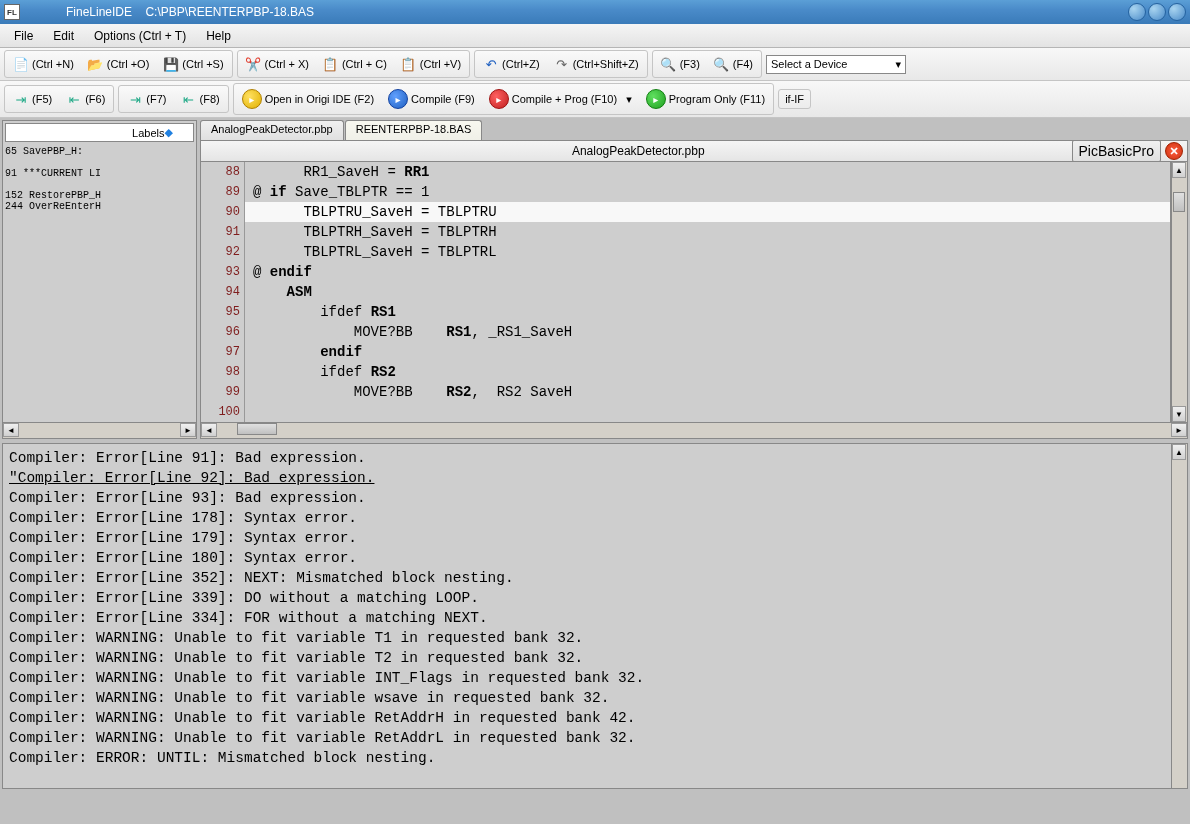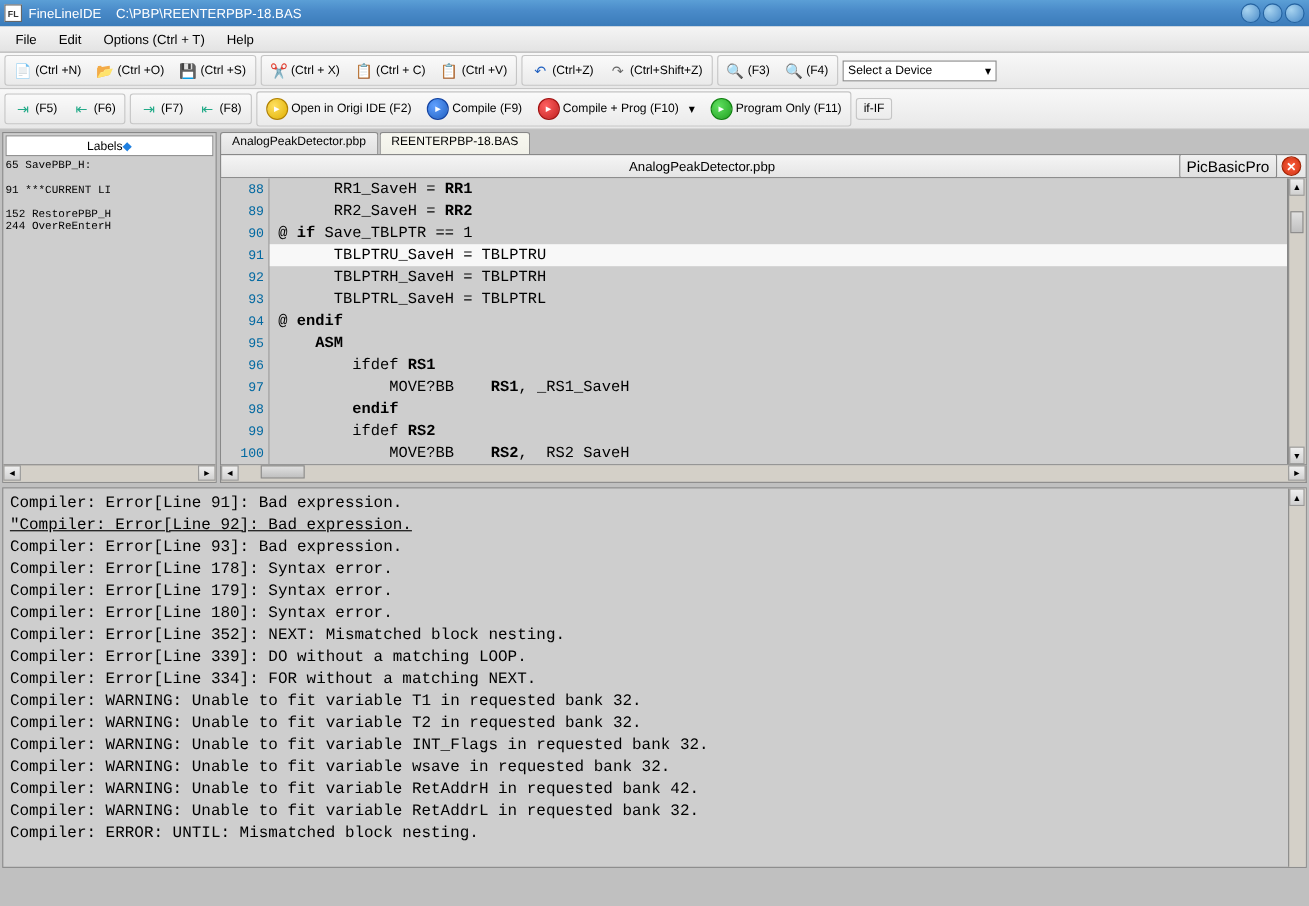--- a/index.html
+++ b/index.html
@@ -1,58 +1,58 @@
 <!DOCTYPE html>
 <html><head>
 <meta charset="utf-8">
 <style>
 * { margin: 0; padding: 0; box-sizing: border-box; }
 body { font-family: Tahoma, Arial, sans-serif; font-size: 11px; background: #c0c0c0; width: 1190px; height: 824px; overflow: hidden; }
 
 
 .titlebar { background: linear-gradient(to bottom, #5b9fd6, #4a8bc9 40%, #3a7bb9); height: 24px; display: flex; align-items: center; padding: 0 4px; color: white; }
 .titlebar-icon { width: 16px; height: 16px; background: #fff; border: 1px solid #666; display: inline-flex; align-items: center; justify-content: center; font-size: 8px; color: #333; font-weight: bold; margin-right: 6px; }
-.titlebar-text { font-size: 12px; }
+.titlebar-text { font-size: 12px; margin-left: 40px; }
 .titlebar-spacer { flex: 1; }
 .titlebar-btns { display: flex; gap: 2px; }
 .titlebar-btn { width: 18px; height: 18px; border-radius: 50%; background: radial-gradient(circle at 30% 30%, #a8d4f0, #4a8bc9); border: 1px solid #2563a0; }
 
 
 .menubar { background: linear-gradient(to bottom, #f5f5f5, #e3e3e3); height: 24px; display: flex; align-items: center; padding: 0 4px; border-bottom: 1px solid #b5b5b5; }
 .menu-item { padding: 4px 10px; font-size: 12px; cursor: pointer; }
 
 
 .toolbar-row { background: linear-gradient(to bottom, #f8f8f8, #e8e8e8); display: flex; align-items: center; padding: 2px 4px; border-bottom: 1px solid #c5c5c5; gap: 4px; flex-wrap: nowrap; }
 .toolbar-group { display: flex; align-items: center; gap: 2px; border: 1px solid #c5c5c5; border-radius: 3px; padding: 1px 2px; background: linear-gradient(to bottom, #fafafa, #eaeaea); }
 .tb-btn { display: flex; align-items: center; gap: 3px; padding: 3px 5px; border: 1px solid transparent; border-radius: 2px; font-size: 11px; cursor: pointer; white-space: nowrap; }
 .tb-icon { width: 16px; height: 16px; display: inline-flex; align-items: center; justify-content: center; font-size: 13px; }
 .device-select { border: 1px solid #888; background: white; padding: 2px 4px; font-size: 11px; width: 140px; display: flex; justify-content: space-between; align-items: center; }
 .if-box { border: 1px solid #c5c5c5; border-radius: 3px; padding: 3px 6px; font-size: 11px; }
 
 
 .workspace { display: flex; height: 323px; padding: 2px; gap: 3px; background: #c0c0c0; }
 .left-panel { width: 195px; background: #cecece; border: 1px solid #888; display: flex; flex-direction: column; }
-.labels-dropdown { border: 1px solid #888; background: white; padding: 2px 8px; font-size: 11px; display: flex; justify-content: center; align-items: center; margin: 2px; }
+.labels-dropdown { border: 1px solid #888; background: white; padding: 2px 20px; font-size: 11px; display: flex; justify-content: flex-end; align-items: center; margin: 2px; }
 .labels-list { flex: 1; font-family: 'Courier New', monospace; font-size: 10px; padding: 2px; overflow: hidden; color: #000; }
 .labels-list div { white-space: nowrap; }
 .left-scroll { height: 16px; background: #d4d0c8; border-top: 1px solid #888; display: flex; }
 .left-scroll .sb-btn { width: 16px; height: 14px; background: linear-gradient(#f0f0f0,#d0d0d0); border: 1px solid #999; font-size: 8px; display:flex;align-items:center;justify-content:center; }
 .left-scroll .sb-track { flex: 1; }
 
 .editor-panel { flex: 1; display: flex; flex-direction: column; }
 .file-tabs { display: flex; height: 20px; }
 .file-tab { border: 1px solid #888; border-bottom: none; background: linear-gradient(to bottom, #f0f0f0, #e0e0e0); padding: 2px 10px; font-size: 11px; border-radius: 3px 3px 0 0; margin-right: 1px; }
 .file-tab.active { background: linear-gradient(to bottom, #f8f8f0, #f0f0e8); }
 .editor-header { background: linear-gradient(to bottom, #f5f5f5, #e5e5e5); border: 1px solid #888; display: flex; align-items: center; padding: 2px 4px; height: 22px; }
 .editor-title { flex: 1; text-align: center; font-size: 12px; }
 .lang-badge { border: 1px solid #888; padding: 2px 6px; font-size: 14px; border-radius: 2px; background: linear-gradient(#f0f0f0,#e0e0e0); }
 .close-btn { width: 18px; height: 18px; background: radial-gradient(circle, #ff6040, #cc3010); border-radius: 50%; margin-left: 4px; color: white; display: flex; align-items: center; justify-content: center; font-weight: bold; font-size: 11px; border: 1px solid #a02000; }
 
 .code-area { flex: 1; display: flex; border: 1px solid #888; border-top: none; background: #cecece; overflow: hidden; }
-.gutter { width: 44px; background: #cecece; border-right: 1px solid #999; font-family: 'Courier New', monospace; font-size: 12px; text-align: right; padding-right: 4px; color: #0369a1; }
+.gutter { width: 44px; background: #cecece; border-right: 1px solid #999; font-family: 'Courier New', monospace; font-size: 12px; text-align: right; padding-right: 4px; color: #7f1d1d; }
 .gutter div { height: 20px; line-height: 20px; }
 .code-text { flex: 1; font-family: 'Courier New', monospace; font-size: 14px; line-height: 20px; overflow: hidden; }
 .code-line { height: 20px; white-space: pre; padding-left: 8px; }
 .code-line.hl { background: #f8f8f8; }
 .kw { font-weight: bold; color: #000; }
 .code-right-border { width: 1px; background: #888; }
 .v-scroll { width: 16px; background: #d4d0c8; border-left: 1px solid #888; position: relative; }
 .v-scroll .sb-btn { width: 14px; height: 16px; background: linear-gradient(#f0f0f0,#d0d0d0); border: 1px solid #999; font-size: 8px; display:flex;align-items:center;justify-content:center; }
 .v-scroll .thumb { position: absolute; top: 30px; left: 1px; width: 12px; height: 20px; background: linear-gradient(#e0e0e0,#c0c0c0); border: 1px solid #888; }
 .h-scroll { height: 16px; background: #d4d0c8; border: 1px solid #888; border-top: none; display: flex; }
@@ -231,21 +231,20 @@
           <div>94</div>
           <div>95</div>
           <div>96</div>
           <div>97</div>
           <div>98</div>
           <div>99</div>
           <div>100</div>
         </div>
       <div class="code-text" id="code-text">
           <div class="code-line"><span>      RR1_SaveH = </span><span class="kw">RR1</span><span></span></div>
-          <div class="code-line"><span>      RR2_SaveH = </span><span class="kw">RR2</span><span></span></div>
           <div class="code-line"><span>@ </span><span class="kw">if</span><span> Save_TBLPTR == 1</span></div>
           <div class="code-line hl"><span>      TBLPTRU_SaveH = TBLPTRU</span><span></span></div>
           <div class="code-line"><span>      TBLPTRH_SaveH = TBLPTRH</span><span></span></div>
           <div class="code-line"><span>      TBLPTRL_SaveH = TBLPTRL</span><span></span></div>
           <div class="code-line"><span>@ </span><span class="kw">endif</span><span></span></div>
           <div class="code-line"><span>    </span><span class="kw">ASM</span><span></span></div>
           <div class="code-line"><span>        ifdef </span><span class="kw">RS1</span><span></span></div>
           <div class="code-line"><span>            MOVE?BB    </span><span class="kw">RS1</span><span>, _RS1_SaveH</span></div>
           <div class="code-line"><span>        </span><span class="kw">endif</span><span></span></div>
           <div class="code-line"><span>        ifdef </span><span class="kw">RS2</span><span></span></div>

